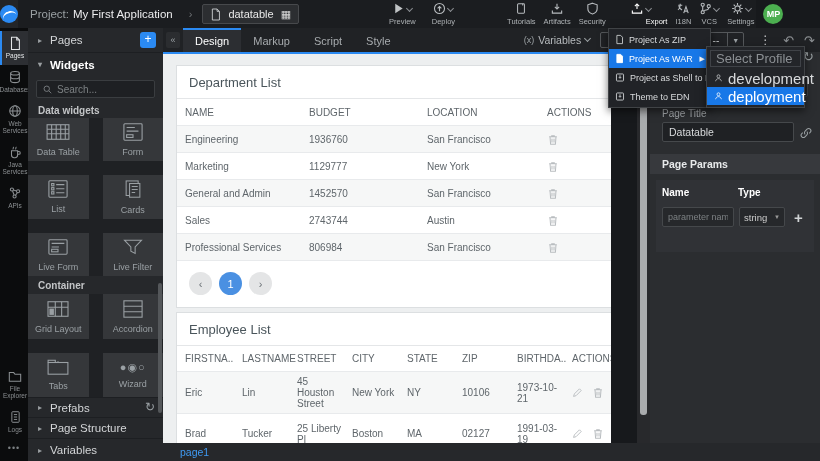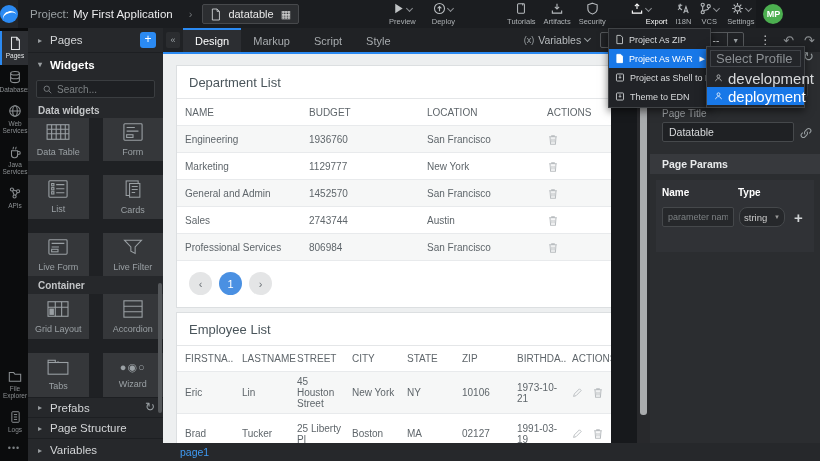--- a/index.html
+++ b/index.html
@@ -137,21 +137,21 @@
   .rp-link svg { stroke:#9aa0a3; }
   .rp-params-header { position:absolute; left:0; top:126px; width:170px; height:20px; background:#37393d;
     color:#e8eaeb; font-size:10.5px; font-weight:bold; display:flex; align-items:center; padding-left:12px; }
   .rp-params { position:absolute; left:6px; top:152px; width:158px; height:72px; background:#303236; padding:7px 6px; }
   .rp-ph { display:flex; font-size:10px; color:#fff; font-weight:bold; margin-bottom:9px; }
   .rp-ph .n { width:76px; }
   .rp-controls { display:flex; align-items:center; gap:5px; }
   .rp-param-input { width:72px; height:20px; background:#26282b; border:1px solid #45484b; border-radius:2px;
     color:#bbb; font-size:9px; padding:0 5px; font-family:inherit; }
   .rp-param-input::placeholder { color:#7c8083; }
-  .rp-type { width:46px; height:20px; background:#26282b; border:1px solid #45484b; border-radius:8px;
+  .rp-type { width:46px; height:20px; background:#26282b; border:1px solid #45484b; border-radius:2px;
     display:flex; align-items:center; justify-content:space-between; padding:0 4px; color:#ccc; font-size:9.5px; }
   .rp-type .dd { font-size:6px; color:#999; }
   .rp-add { color:#d0d3d5; font-size:15px; margin-left:4px; font-weight:bold; }
 
   
   .bottombar { position:absolute; left:163px; top:443px; width:657px; height:18px; background:#26282b;
     display:flex; align-items:center; z-index:6; }
   .bb-page { margin-left:17px; font-size:10.5px; color:#3f9bf4; }
 
   

